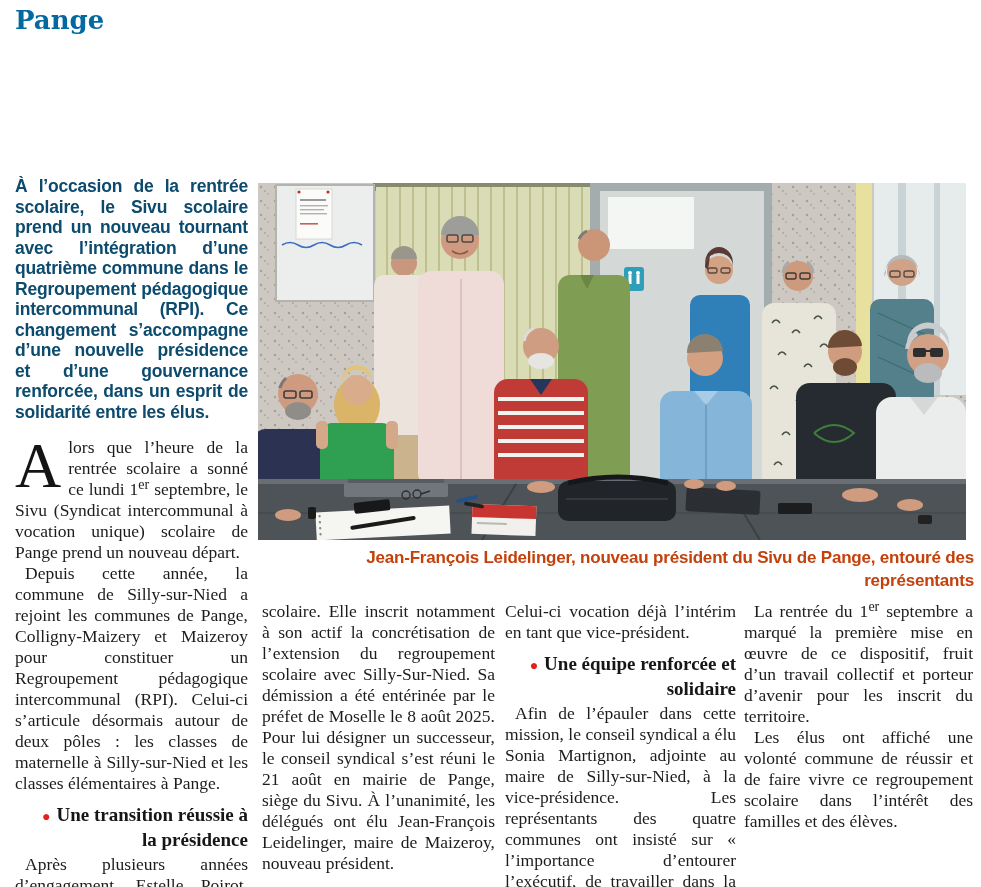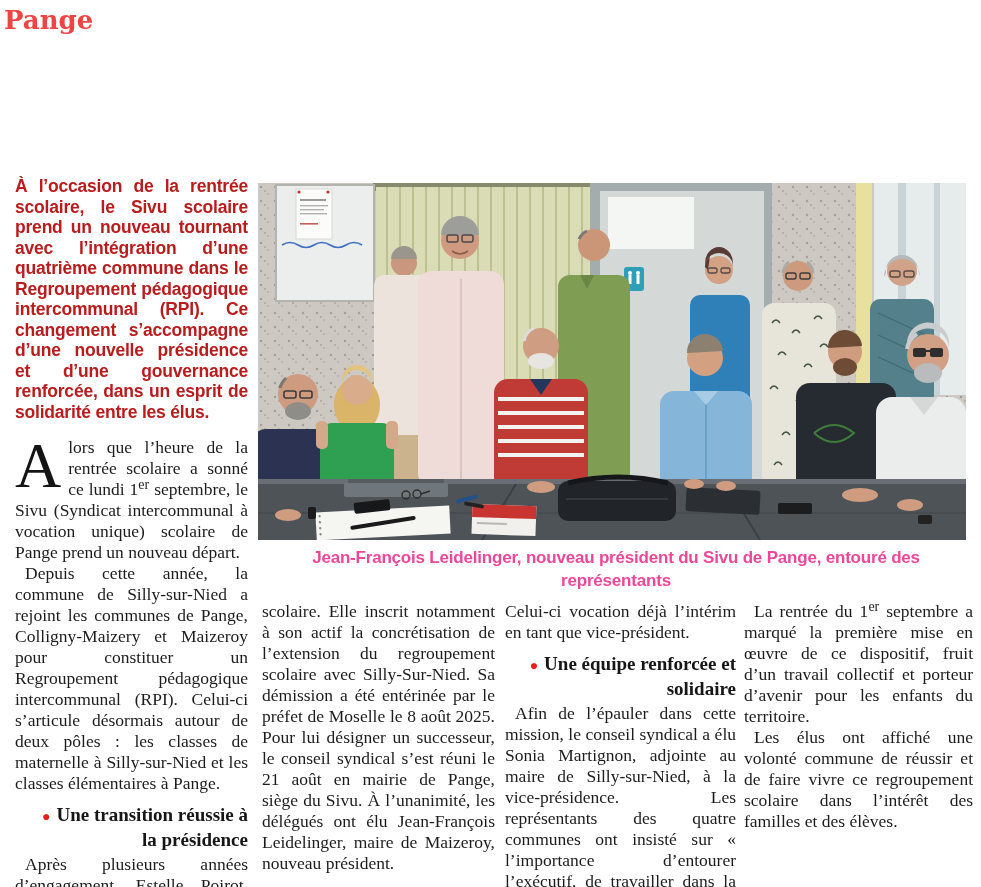--- a/index.html
+++ b/index.html
@@ -1,55 +1,55 @@
 <!DOCTYPE html>
 <html lang="fr"><head>
 <meta charset="utf-8">
 <style>
   html,body { margin:0; padding:0; background:#ffffff; }
   #page { position:relative; width:981px; height:887px; background:#fff; overflow:hidden;
           color:#1b1b1b; }
 
-  .kicker { position:absolute; left:4px; top:5px;
-            font:700 26px/30px "DejaVu Serif", serif; color:#ef4444; letter-spacing:0; }
+  .kicker { position:absolute; left:15px; top:5px;
+            font:700 26px/30px "DejaVu Serif", serif; color:#0369a1; letter-spacing:0; }
 
   .headline { position:absolute; left:13px; top:34px; width:962px;
               font:700 48px/52px "Liberation Serif", serif; letter-spacing:-1.2px;
               color:#151515; }
 
   .col { position:absolute; text-align:justify;
          font:17.5px/21px "Liberation Serif", serif; color:#1c1c1c; hyphens:auto; }
   #col1 { left:15px;  top:176px; width:233px; height:711px; overflow:hidden; }
   #col2 { left:262px; top:601px; width:233px; height:286px; overflow:hidden; }
   #col3 { left:505px; top:601px; width:231px; height:286px; overflow:hidden; }
   #col4 { left:744px; top:601px; width:229px; height:286px; overflow:hidden; }
 
   .lead { font:700 17.5px/20.5px "Liberation Sans", sans-serif; letter-spacing:-0.2px;
-          margin:0 0 15px 0; color:#b91c1c; }
+          margin:0 0 15px 0; color:#0c4a6e; }
 
   p { margin:0; }
   .indent { text-indent:10px; }
   .fill-last { text-align-last:justify; }
 
   .dropcap { float:left; font:400 64px/50px "Liberation Serif", serif;
              padding:4px 7px 0 0; color:#141414; }
 
   .subhead { font-weight:700; font-size:19px; line-height:22.5px; text-align:right;
              text-indent:10px; margin:10px 0 3px 0; color:#161616; }
   .bullet { color:#e32119; font-size:14px; margin-right:6px; }
 
   sup { font-size:14px; line-height:0; vertical-align:6px; }
 
   .photo { position:absolute; left:258px; top:183px; width:708px; height:357px;
            overflow:hidden; background:#cdc9c2; }
   .photo svg { display:block; }
 
   .caption { position:absolute; left:258px; top:546px; width:716px;
              font:700 17px/23px "Liberation Sans", sans-serif; letter-spacing:-0.2px;
-             color:#ec4899; text-align:center; }
+             color:#c2410c; text-align:right; }
 </style>
 </head>
 <body>
 
 <div id="page">
 
   <div class="kicker">Pange</div>
 
 
   <div class="col" id="col1">
@@ -281,17 +281,17 @@
     <p>scolaire. Elle inscrit notamment à son actif la concrétisation de l’extension du regroupement scolaire avec Silly-Sur-Nied. Sa démission a été entérinée par le préfet de Moselle le 8 août 2025. Pour lui désigner un successeur, le conseil syndical s’est réuni le 21 août en mairie de Pange, siège du Sivu. À l’unanimité, les délégués ont élu Jean-François Leidelinger, maire de Maizeroy, nouveau président.</p>
   </div>
 
   <div class="col" id="col3">
     <p>Celui-ci vocation déjà l’intérim en tant que vice-président.</p>
     <p class="subhead"><span class="bullet">●</span><span>Une équipe renforcée et solidaire</span></p>
     <p class="indent fill-last">Afin de l’épauler dans cette mission, le conseil syndical a élu Sonia Martignon, adjointe au maire de Silly-sur-Nied, à la vice-présidence. Les représentants des quatre communes ont insisté sur « l’importance d’entourer l’exécutif, de travailler dans la solidarité et</p>
   </div>
 
   <div class="col" id="col4">
-    <p class="indent"><span>La rentrée du 1</span><sup>er</sup><span> septembre a marqué la première mise en œuvre de ce dispositif, fruit d’un travail collectif et porteur d’avenir pour les enfants du territoire.</span></p>
+    <p class="indent"><span>La rentrée du 1</span><sup>er</sup><span> septembre a marqué la première mise en œuvre de ce dispositif, fruit d’un travail collectif et porteur d’avenir pour les inscrit du territoire.</span></p>
     <p class="indent">Les élus ont affiché une volonté commune de réussir et de faire vivre ce regroupement scolaire dans l’intérêt des familles et des élèves.</p>
   </div>
 
 </div>
 
 </body></html>

